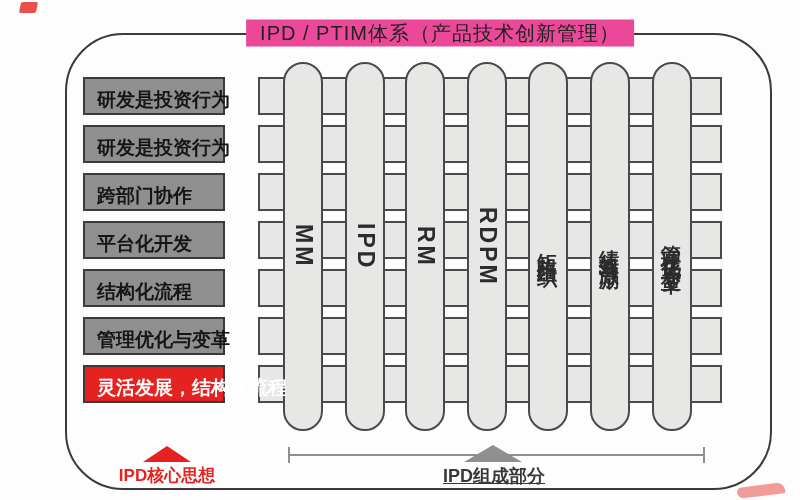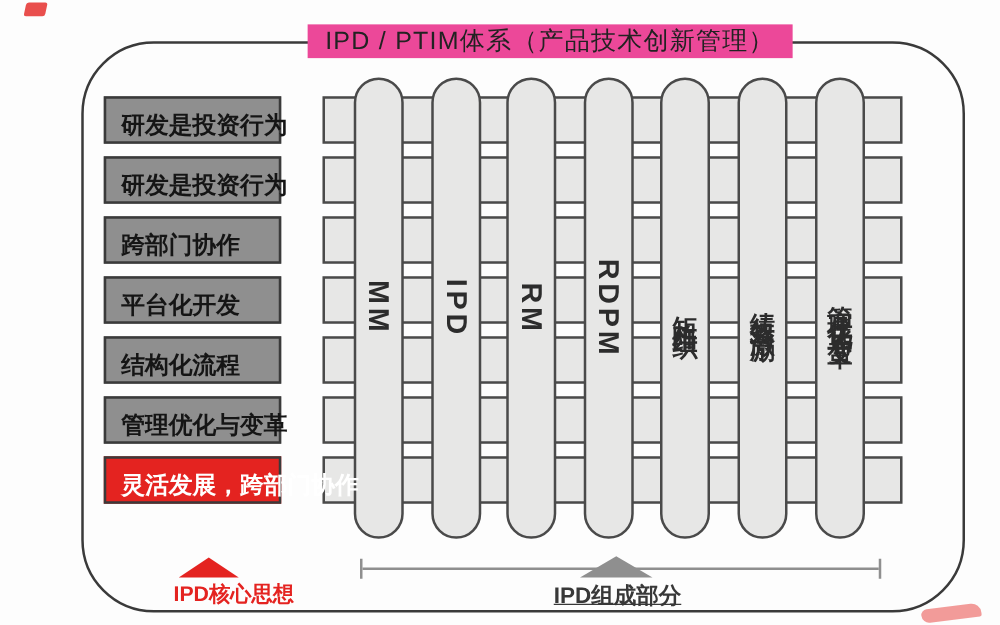--- a/index.html
+++ b/index.html
@@ -68,21 +68,21 @@
     width:0; height:0;
     border-left:24px solid transparent;
     border-right:24px solid transparent;
     border-bottom:16px solid var(--red,#e42320);
     z-index:4;
   }
   .core-label {
     position:absolute; left:167px; top:464px;
     transform:translateX(-50%);
     font-size:17px; font-weight:600; color:var(--red,#e42320);
-    white-space:nowrap; z-index:4;margin-left:20px;
+    white-space:nowrap; z-index:4;
   }
   
   .bracket {
     position:absolute; left:288px; top:447px;
     width:417px; height:16px;
     border-left:2px solid var(--legend-gray,#9a9a9a);
     border-right:2px solid var(--legend-gray,#9a9a9a);
     z-index:4;
   }
   .bracket .line {
@@ -164,21 +164,21 @@
 <div class="bar b3">
     <span>平台化开发</span>
   </div>
 <div class="bar b4">
     <span>结构化流程</span>
   </div>
 <div class="bar b5">
     <span>管理优化与变革</span>
   </div>
 <div class="bar red b6">
-    <span>灵活发展，跨部门协作</span>
+    <span>灵活发展，结构化流程</span>
   </div>
 
 <div class="tri-red"></div>
 <div class="core-label">IPD核心思想</div>
 
 <div class="bracket">
   <div class="line"></div>
 </div>
 <div class="tri-gray"></div>
 <div class="comp-label">IPD组成部分</div>

